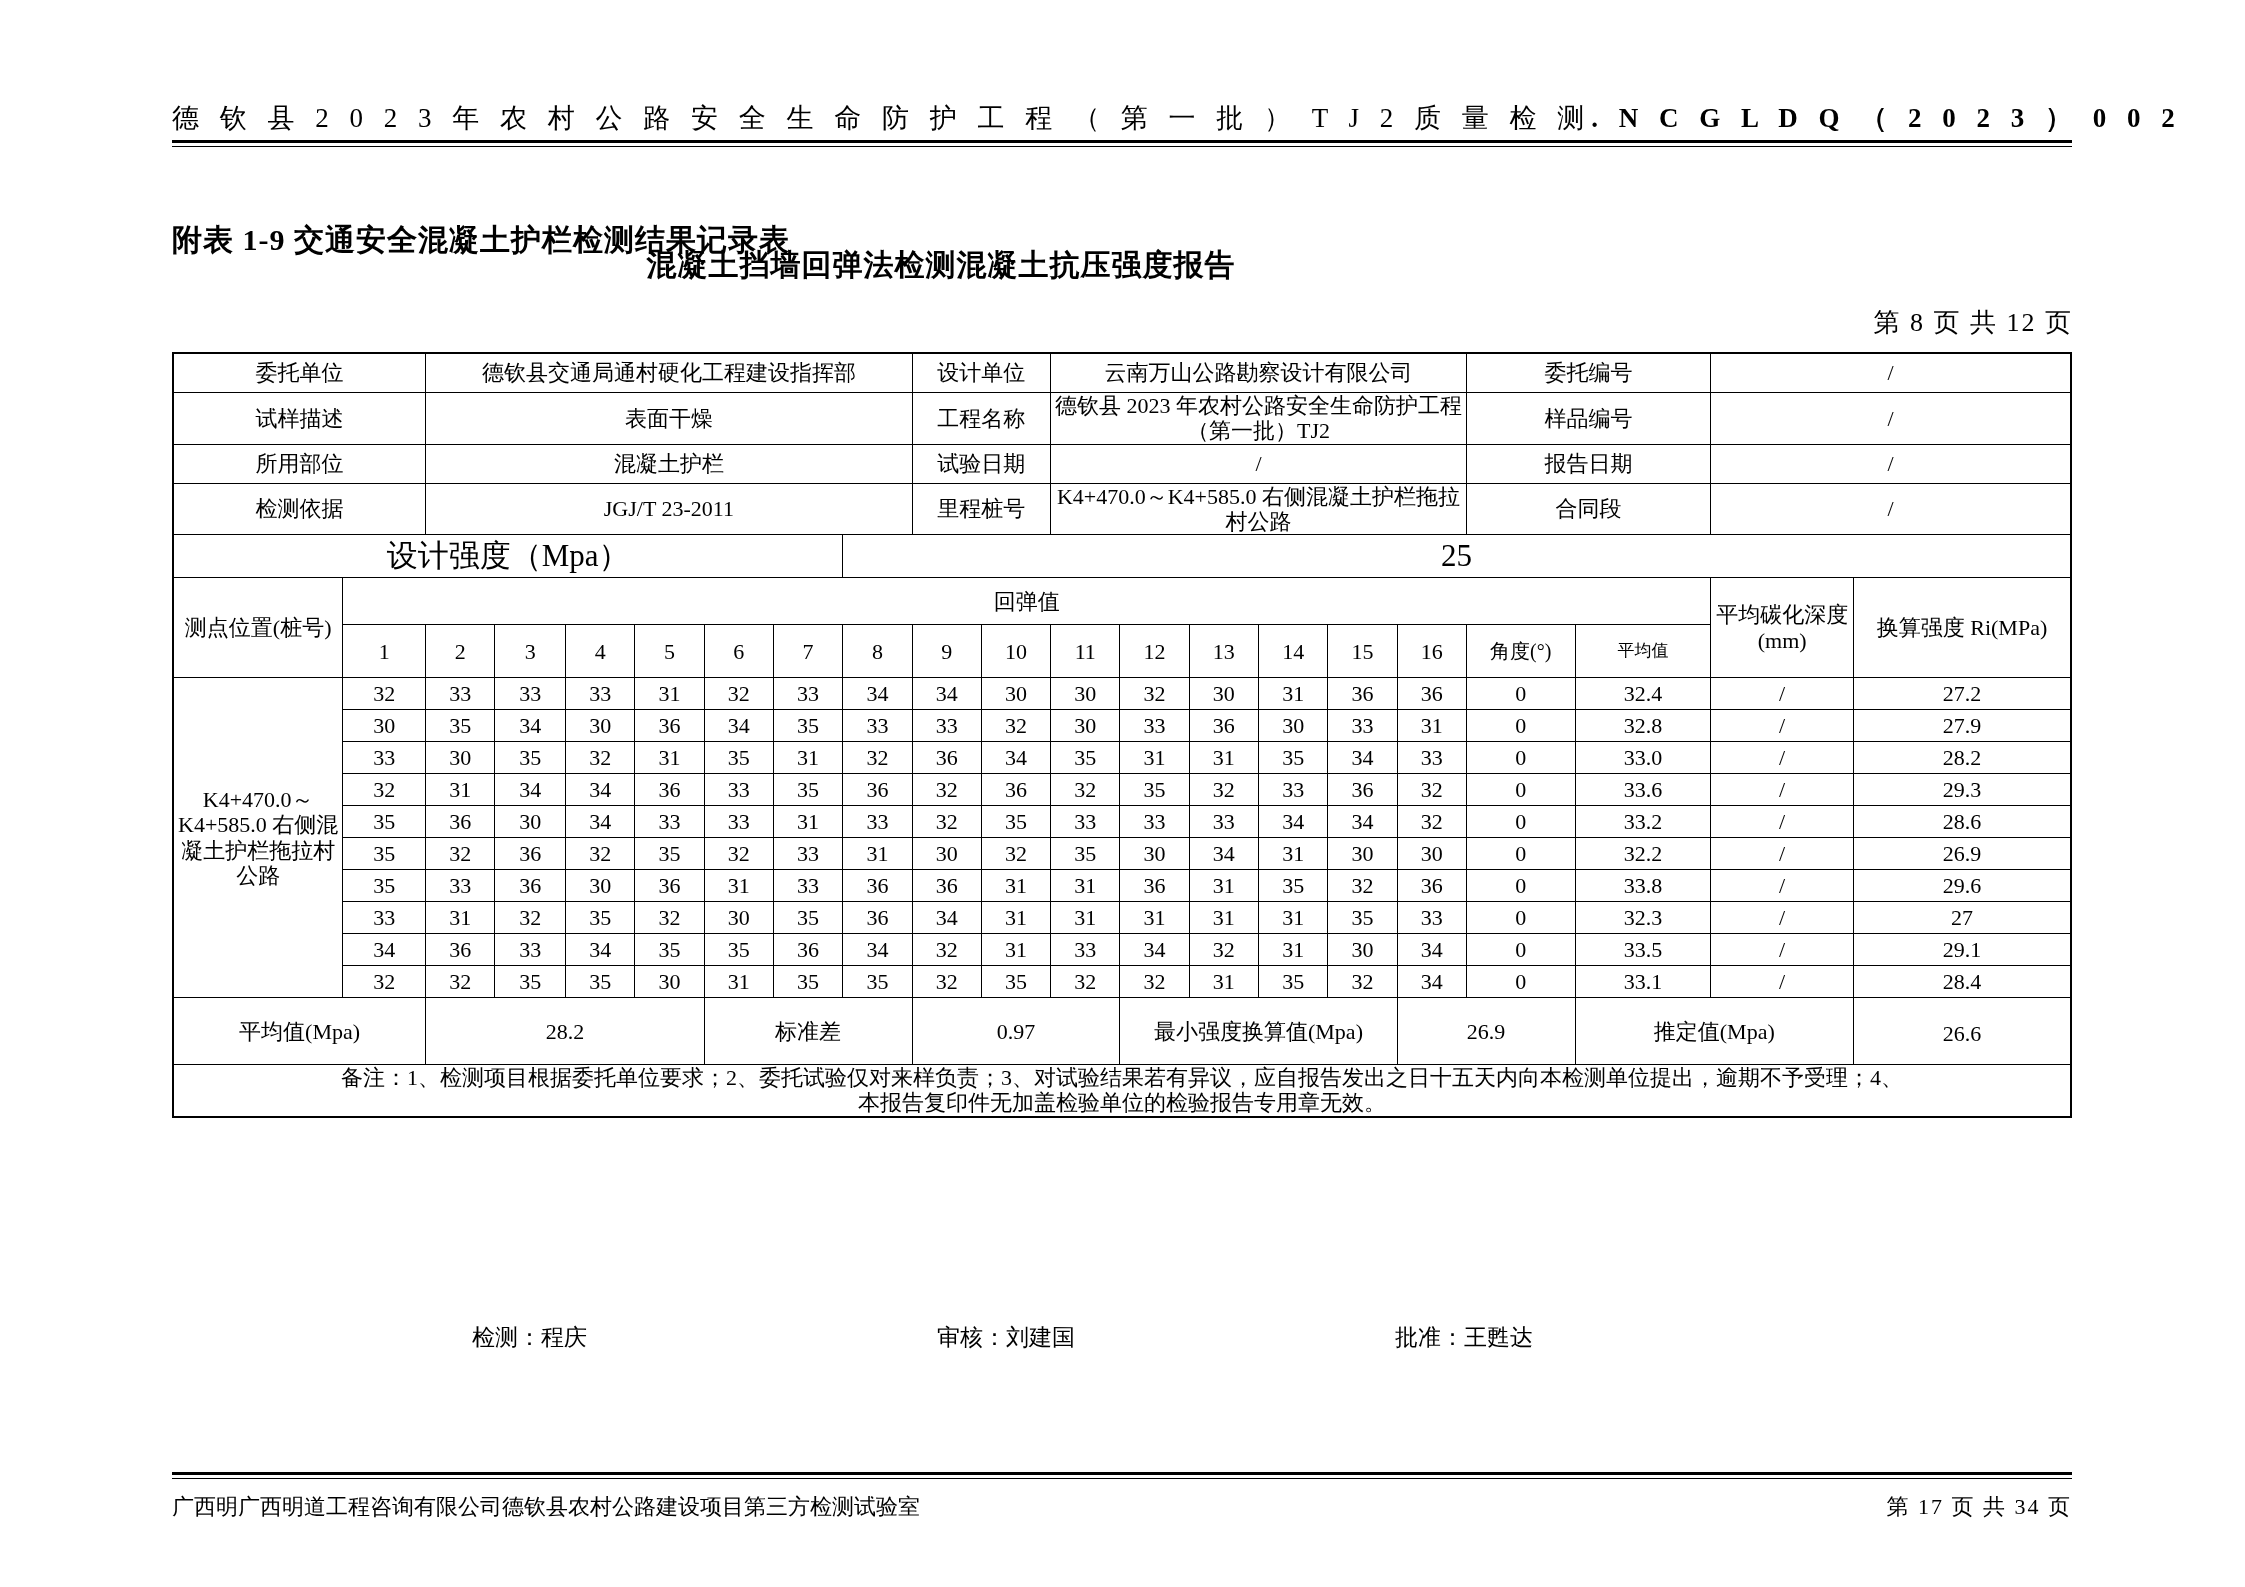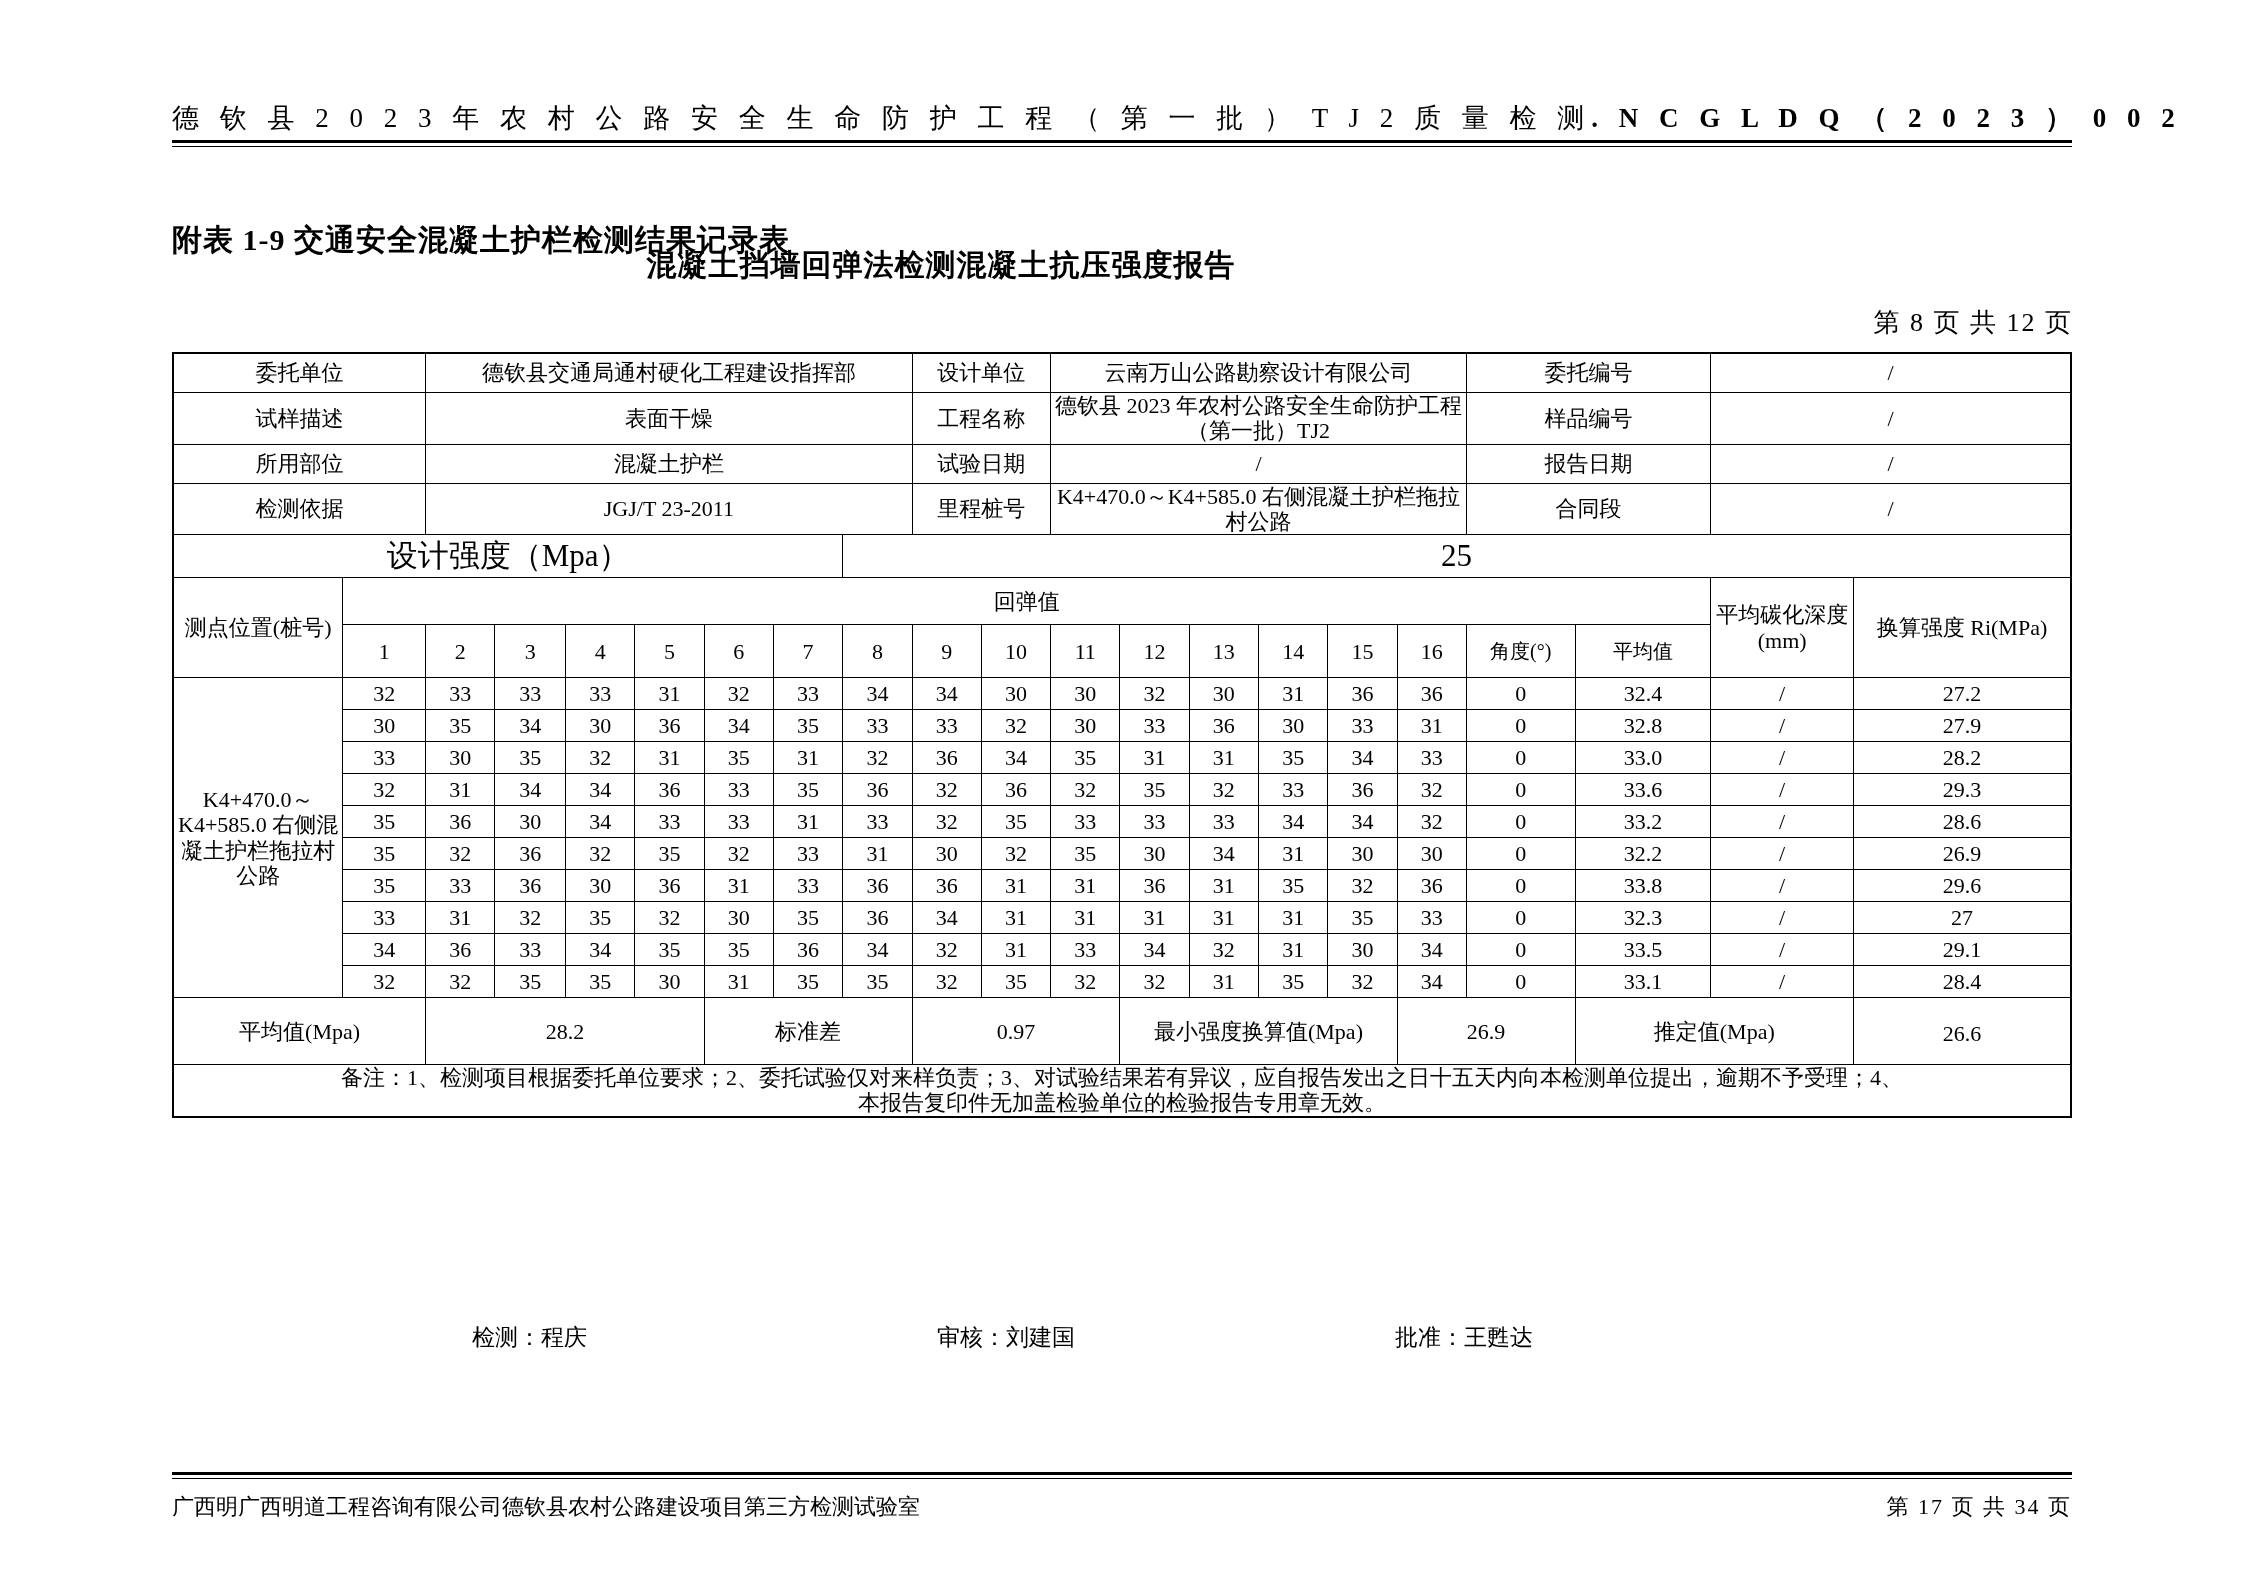--- a/index.html
+++ b/index.html
@@ -239,21 +239,21 @@
       <td>8</td>
       <td>9</td>
       <td>10</td>
       <td>11</td>
       <td>12</td>
       <td>13</td>
       <td>14</td>
       <td>15</td>
       <td>16</td>
       <td style="font-size:20px;">角度(°)</td>
-      <td style="font-size:20px;">平均值</td>
+      <td style="font-size:17px;">平均值</td>
     </tr>
 
     <tr>
       <td rowspan="10" class="loc-cell">
         K4+470.0～<br>K4+585.0 右侧混<br>凝土护栏拖拉村<br>公路
       </td>
       <td class="numcell">32</td>
       <td class="numcell">33</td>
       <td class="numcell">33</td>
       <td class="numcell">33</td>

